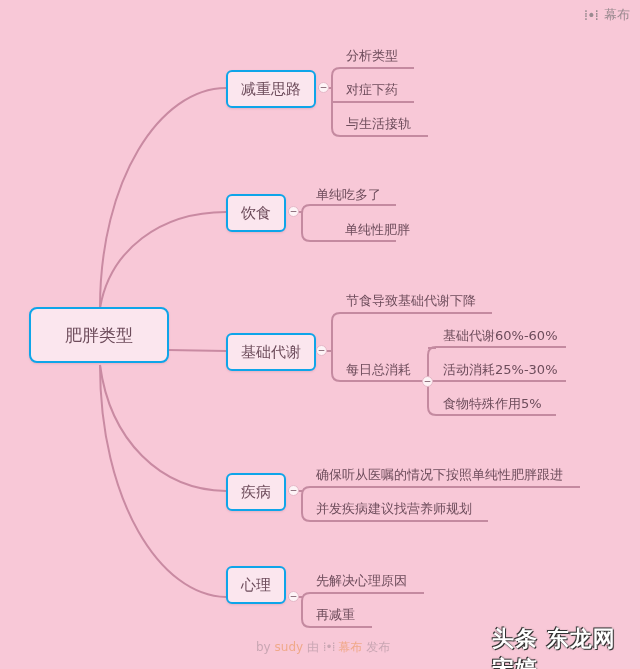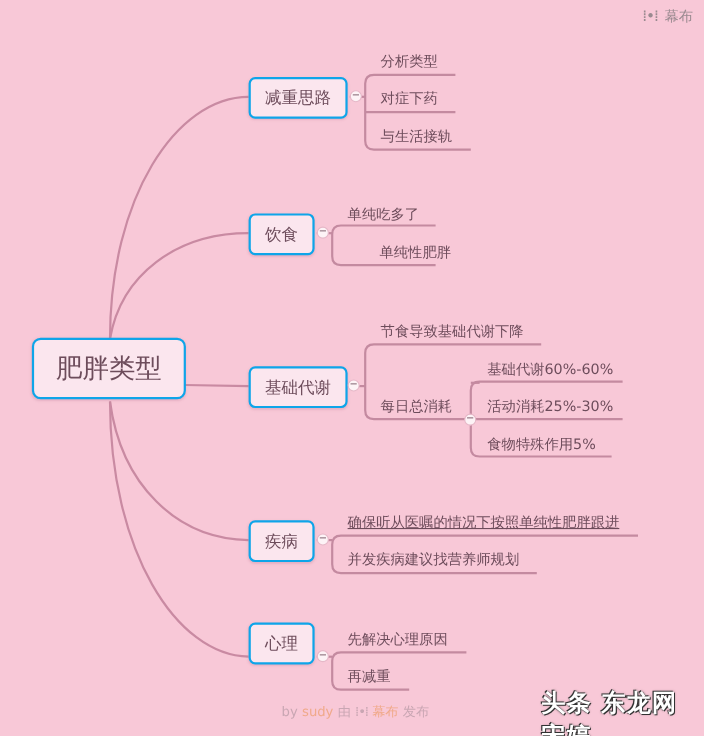--- a/index.html
+++ b/index.html
@@ -12,21 +12,21 @@
   }
   svg.lines { position:absolute; left:0; top:0; }
   .node {
     position:absolute; box-sizing:border-box;
     background:#fbe6ee; border:2px solid #0ea5e9;
     border-radius:6px;
     display:flex; align-items:center; justify-content:center;
     color:#6d4c5b;
     box-shadow:0 1px 2px rgba(180,110,140,0.25);
   }
-  .root { font-size:24px; border-radius:8px; }
+  .root { font-size:17px; border-radius:8px; }
   .main { font-size:15px; }
   .leaf {
     position:absolute; font-size:13px; color:#6d4c5b; white-space:nowrap;
   }
   .toggle {
     position:absolute; width:11px; height:11px; border-radius:50%;
     background:#fdf3f6; border:1px solid #e6b8c8; box-sizing:border-box;
     display:flex; align-items:center; justify-content:center;
     font-size:9px; line-height:9px; color:#6b4a58; cursor:pointer;
   }
@@ -123,21 +123,21 @@
 <div class="leaf" style="left:443px;top:327px;">基础代谢60%-60%</div>
 <div class="leaf" style="left:443px;top:361px;">活动消耗25%-30%</div>
 <div class="leaf" style="left:443px;top:395px;">食物特殊作用5%</div>
 
 <div class="node main" style="left:226px;top:473px;width:60px;height:38px;align-items:center;">
   <span>疾病</span>
 </div>
 <div class="toggle" style="left:288px;top:485px;">
     <span>−</span>
   </div>
-<div class="leaf" style="left:316px;top:466px;text-decoration:underline;">确保听从医嘱的情况下按照单纯性肥胖跟进</div>
+<div class="leaf" style="left:316px;top:466px;">确保听从医嘱的情况下按照单纯性肥胖跟进</div>
 <div class="leaf" style="left:316px;top:500px;">并发疾病建议找营养师规划</div>
 
 <div class="node main" style="left:226px;top:566px;width:60px;height:38px;">
   <span>心理</span>
 </div>
 <div class="toggle" style="left:288px;top:591px;">
     <span>−</span>
   </div>
 <div class="leaf" style="left:316px;top:572px;">先解决心理原因</div>
 <div class="leaf" style="left:316px;top:606px;">再减重</div>

